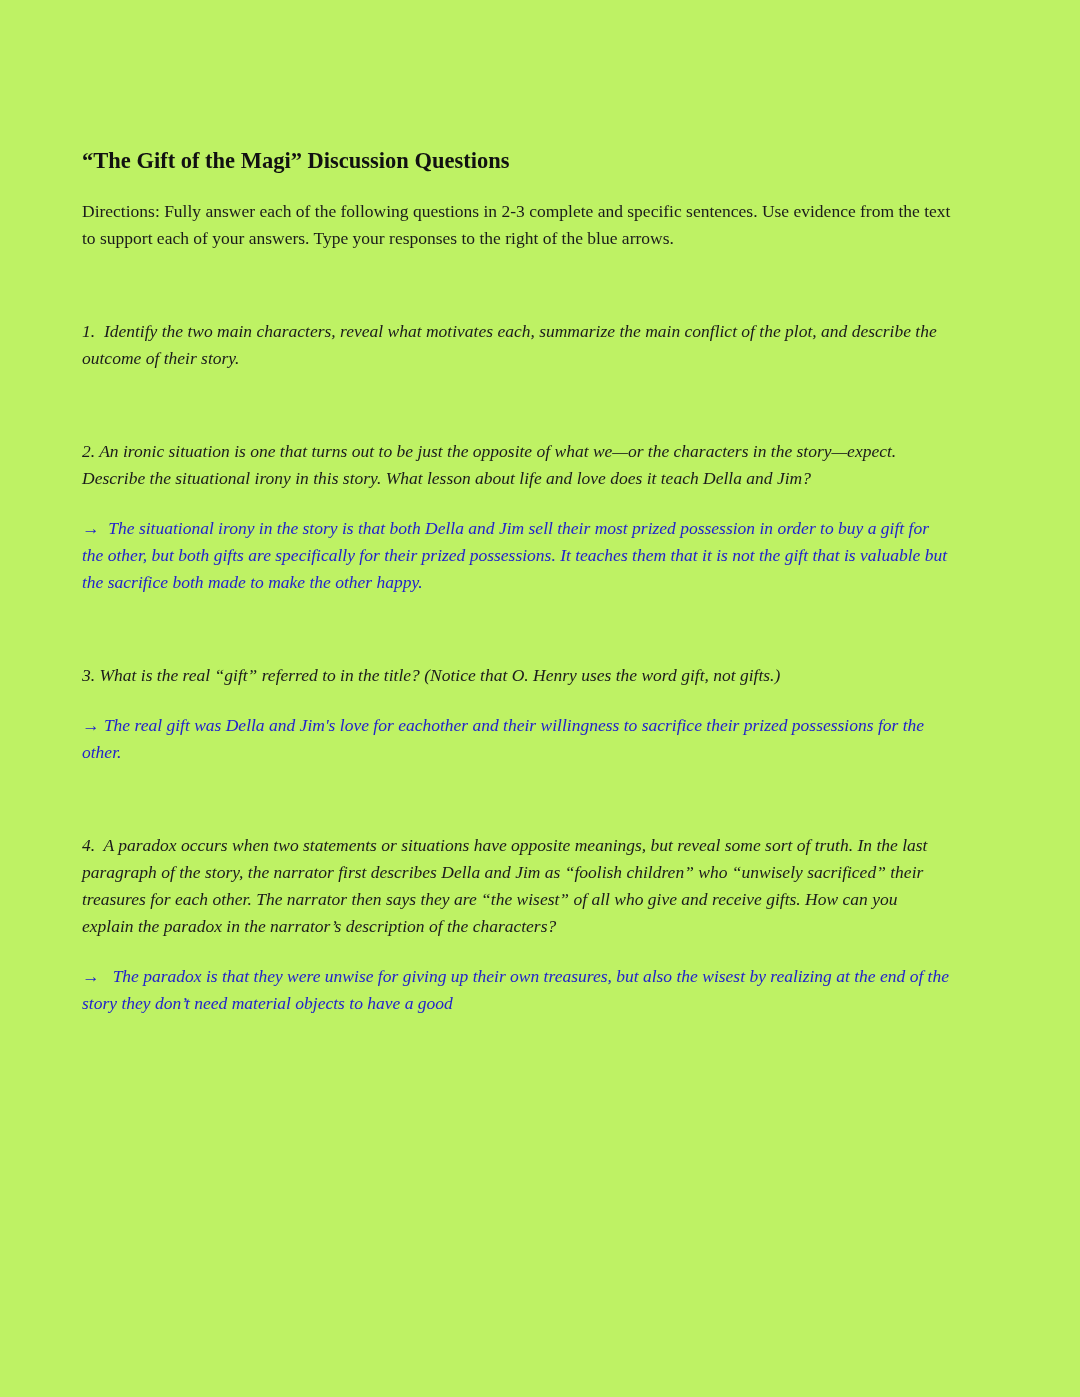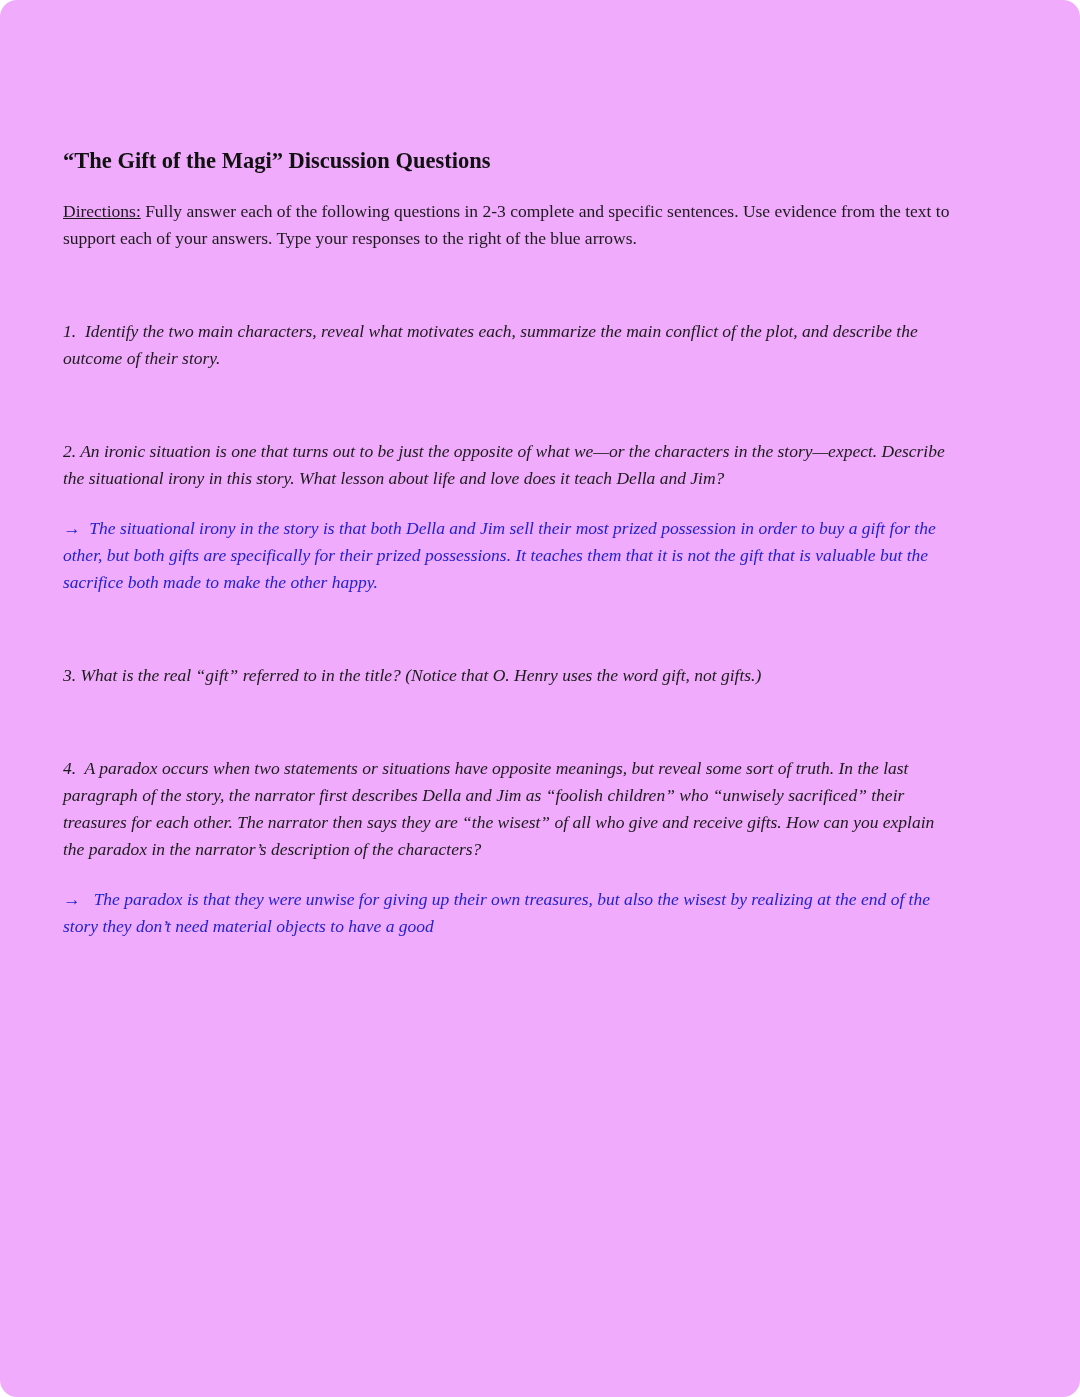--- a/index.html
+++ b/index.html
@@ -4,42 +4,40 @@
 <style>
   html, body {
     margin: 0;
     padding: 0;
     background: #ffffff;
   }
   .page {
     position: relative;
     width: 1080px;
     height: 1397px;
-    background: #f0abfc;
+    background: #bef264;
     box-sizing: border-box;
-    padding: 146px 128px 0 63px;
+    padding: 146px 128px 0 82px;
     overflow: hidden;
     font-family: "Liberation Serif", "DejaVu Serif", serif;
     color: #1b1b1b;
     font-size: 17.5px;
     line-height: 27px;
-    border-radius: 17px;
   }
   .doc-title {
     font-size: 22.5px;
     font-weight: bold;
     line-height: 30px;
     margin: 0 0 22px 0;
     color: #111111;
   }
   .directions {
     margin: 0 0 0 0;
   }
   .directions-label {
-    text-decoration: underline;
   }
   .question-block {
     margin-top: 66px;
     font-style: italic;
   }
   .question-text {
     margin: 0;
     white-space: pre-wrap;
   }
   .answer-text {
@@ -64,20 +62,21 @@
     <p class="question-text">1.  Identify the two main characters, reveal what motivates each, summarize the main conflict of the plot, and describe the outcome of their story.</p>
   </div>
 
   <div class="question-block">
     <p class="question-text">2. An ironic situation is one that turns out to be just the opposite of what we—or the characters in the story—expect. Describe the situational irony in this story. What lesson about life and love does it teach Della and Jim?</p>
     <p class="answer-text"><span class="answer-arrow">→</span><span>  The situational irony in the story is that both Della and Jim sell their most prized possession in order to buy a gift for the other, but both gifts are specifically for their prized possessions. It teaches them that it is not the gift that is valuable but the sacrifice both made to make the other happy.</span></p>
   </div>
 
   <div class="question-block">
     <p class="question-text">3. What is the real “gift” referred to in the title? (Notice that O. Henry uses the word gift, not gifts.)</p>
+    <p class="answer-text"><span class="answer-arrow">→</span><span> The real gift was Della and Jim's love for eachother and their willingness to sacrifice their prized possessions for the other.</span></p>
   </div>
 
   <div class="question-block">
     <p class="question-text">4.  A paradox occurs when two statements or situations have opposite meanings, but reveal some sort of truth. In the last paragraph of the story, the narrator first describes Della and Jim as “foolish children” who “unwisely sacrificed” their treasures for each other. The narrator then says they are “the wisest” of all who give and receive gifts. How can you explain the paradox in the narrator’s description of the characters?</p>
     <p class="answer-text"><span class="answer-arrow">→</span><span>   The paradox is that they were unwise for giving up their own treasures, but also the wisest by realizing at the end of the story they don’t need material objects to have a good</span></p>
   </div>
 
 </div>
 
 </body></html>

